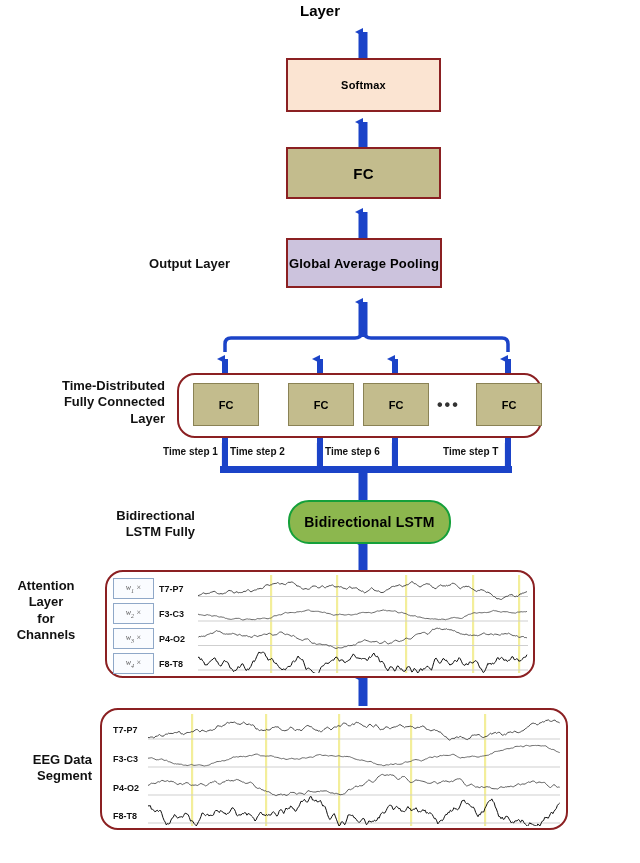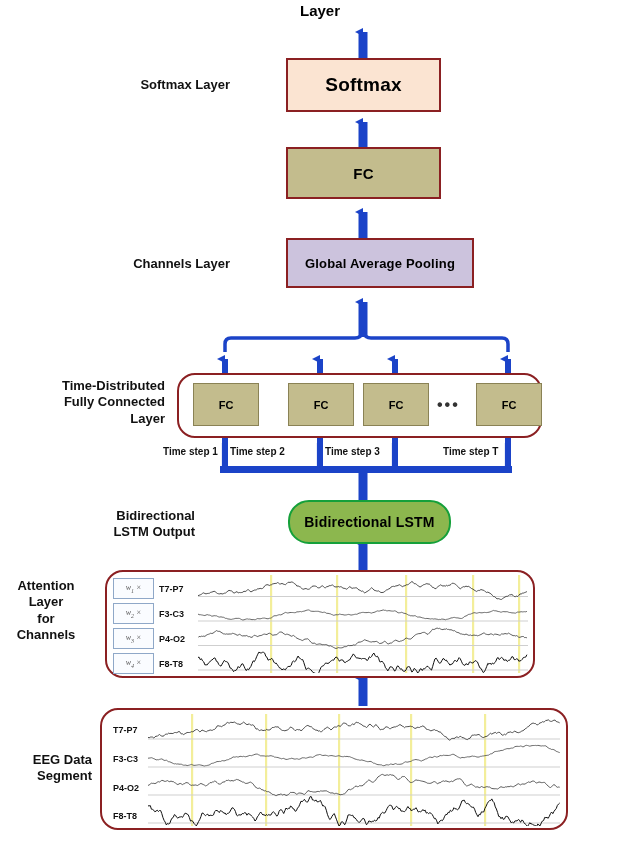--- a/index.html
+++ b/index.html
@@ -31,21 +31,21 @@
     position: absolute;
     display: flex;
     align-items: center;
     justify-content: center;
     font-weight: bold;
     text-align: center;
     border: 2px solid #8B2022;
     letter-spacing: .2px;
   }
 
-  .box.softmax   { background: #FBE4D2; font-size: 19px; }
+  .box.softmax   { background: #FBE4D2; font-size: 11px; }
   .box.fc-big    { background: #C3BC8D; font-size: 15px; }
   .box.gap       { background: #CCC3DD; font-size: 13px; }
   .box.bilstm    { background: #8CB74E; border: 2px solid #15A03A; font-size: 14px; }
 
   .fc-small {
     position: absolute;
     background: #C3BC8D;
     border: 1.5px solid #8A8255;
     display: flex; align-items: center; justify-content: center;
     font-weight: bold; font-size: 11px;
@@ -143,57 +143,56 @@
       <line x1="320" y1="467" x2="320" y2="424"></line>
       <line x1="395" y1="467" x2="395" y2="424"></line>
       <line x1="508" y1="467" x2="508" y2="424"></line>
     </g>
 
     <rect x="220" y="466" width="292" height="7" fill="#1B43C8"></rect>
 
     <path d="M225,352 L225,344 Q225,338 231,338 L355,338 Q361,338 363,332 Q365,338 371,338 L502,338 Q508,338 508,344 L508,352" stroke="#1B43C8" stroke-width="3.5" fill="none"></path>
   </svg>
 
-  <div class="side-label" style="left:40px; top:77px; width:190px;">Softmax Layer</div>
   <div class="box softmax" style="left:286px; top:58px; width:155px; height:54px;">Softmax</div>
 
   <div class="box fc-big" style="left:286px; top:147px; width:155px; height:52px;">FC</div>
 
-  <div class="side-label" style="left:60px; top:256px; width:170px;">Channels Layer</div>
-  <div class="box gap" style="left:286px; top:238px; width:188px; height:50px;">Global Average Pooling</div>
+  <div class="side-label" style="left:60px; top:256px; width:170px;">Output Layer</div>
+  <div class="box gap" style="left:286px; top:238px; width:156px; height:50px;">Global Average Pooling</div>
 
   <div class="side-label" style="left:0px; top:378px; width:165px; text-align:right;">Time-Distributed
 Fully Connected
 Layer</div>
 
   <div class="rounded-panel" style="left:177px; top:373px; width:365px; height:65px;"></div>
 
   <div class="fc-small" style="left:193px; top:383px; width:66px; height:43px;">FC</div>
   <div class="fc-small" style="left:288px; top:383px; width:66px; height:43px;">FC</div>
   <div class="fc-small" style="left:363px; top:383px; width:66px; height:43px;">FC</div>
   <div class="fc-small" style="left:476px; top:383px; width:66px; height:43px;">FC</div>
 
   <div class="ellipsis" style="left:437px; top:396px;">•••</div>
 
   <div class="tstep" style="left:163px; top:446px;">Time step 1</div>
   <div class="tstep" style="left:230px; top:446px;">Time step 2</div>
-  <div class="tstep" style="left:325px; top:446px;">Time step 3</div>
+  <div class="tstep" style="left:325px; top:446px;">Time step 6</div>
   <div class="tstep" style="left:443px; top:446px;">Time step T</div>
 
   <svg class="layer" width="640" height="863">
     <g stroke="#1B43C8" stroke-width="2.2">
       <line x1="223" y1="443" x2="223" y2="468"></line>
       <line x1="318" y1="443" x2="318" y2="468"></line>
       <line x1="393" y1="443" x2="393" y2="468"></line>
       <line x1="506" y1="443" x2="506" y2="468"></line>
     </g>
   </svg>
 
   <div class="side-label" style="left:30px; top:508px; width:165px; text-align:right;">Bidirectional
-LSTM Output</div>
+LSTM Fully</div>
   <div class="box bilstm" style="left:288px; top:500px; width:163px; height:44px;border-radius:21px;">Bidirectional  LSTM</div>
 
   <div class="side-label" style="left:0px; top:578px; width:92px; text-align:center;">Attention
 Layer
 for
 Channels</div>
 
   <div class="rounded-panel" style="left:105px; top:570px; width:430px; height:108px;"></div>
 
   <div class="wbox" style="left:113px; top:578px; width:41px; height:21px;">

